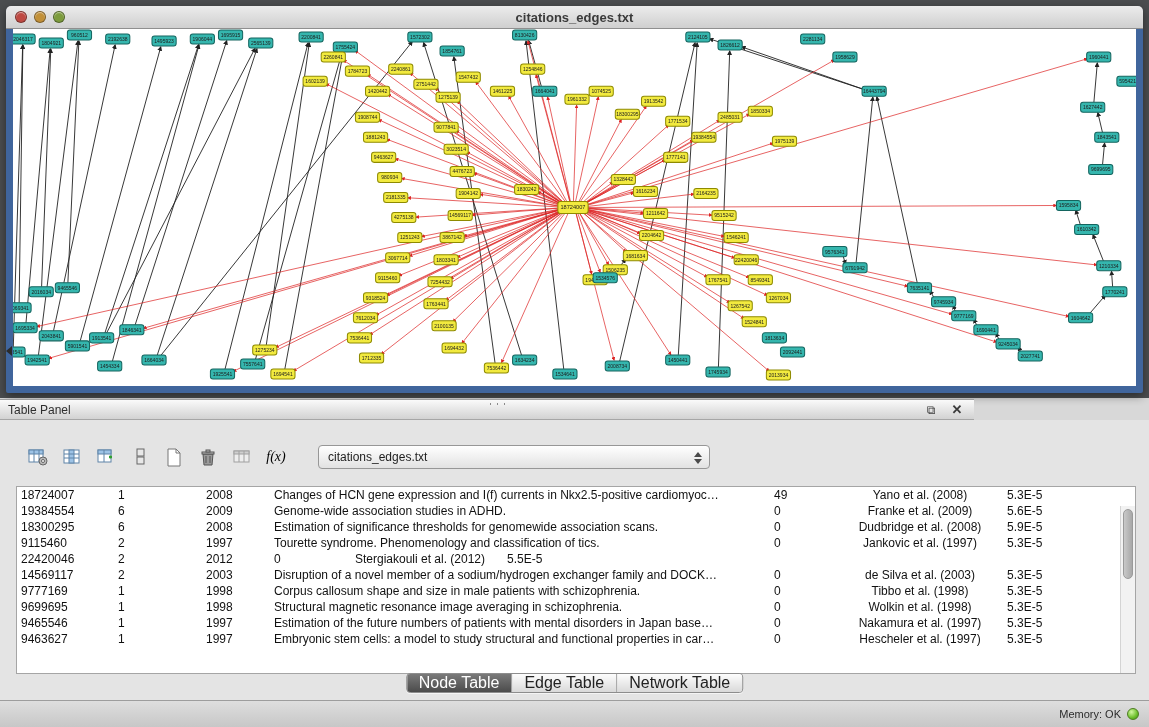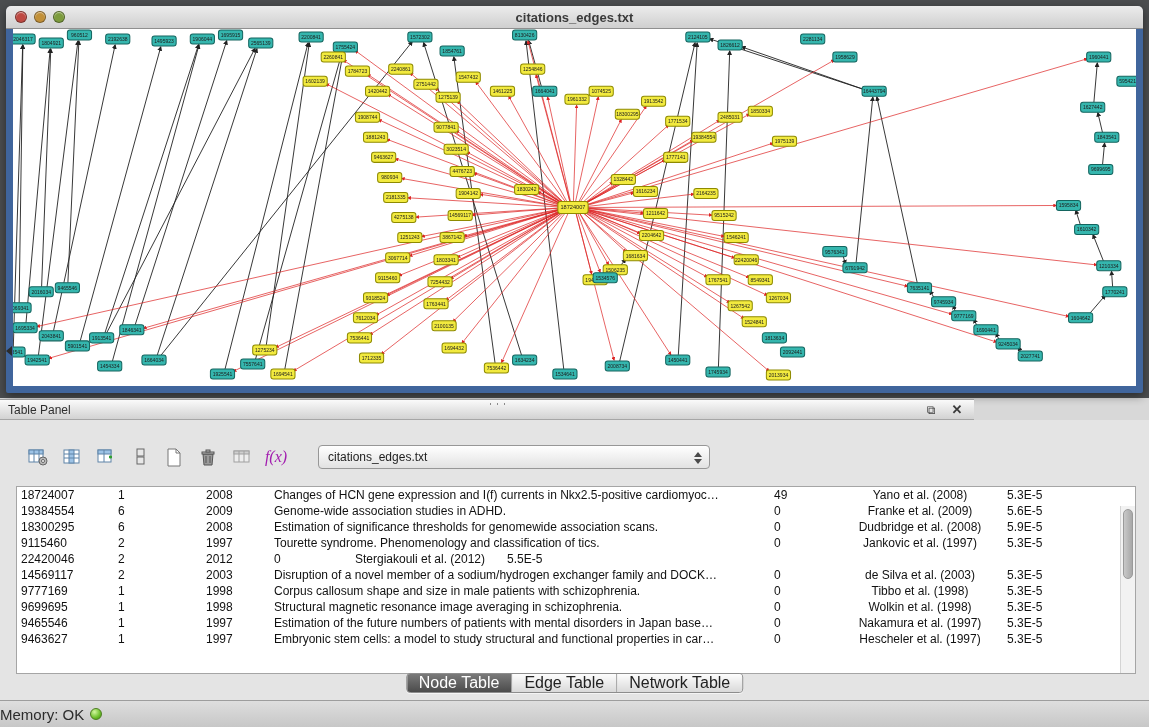--- a/index.html
+++ b/index.html
@@ -36,21 +36,21 @@
   .ph-icon { width:18px; height:16px; display:flex; align-items:center; justify-content:center;
     font-size:12px; color:#3a3a3a; cursor:default; margin-left:8px; }
   .ph-icon.close { font-weight:bold; font-size:13px; }
 
   .main-panel { position:absolute; left:0; top:420px; width:1149px; height:280px; background:#e4e4e4; }
 
   .toolbar { position:absolute; left:24px; top:24px; display:flex; align-items:center; }
   .tb-btn { width:28px; height:26px; margin-right:6px; display:flex; align-items:center; justify-content:center;
     background:transparent; border:0; }
   .tb-btn svg { display:block; }
-  .fx-label { font-size:16px; font-style:italic; color:#a21caf; font-family:"Liberation Serif", serif; }
+  .fx-label { font-size:14px; font-style:italic; color:#000000; font-family:"Liberation Serif", serif; }
   .combo { margin-left:22px; width:392px; height:24px; border:1px solid #979797; border-radius:4px;
     background:linear-gradient(#ffffff,#e2e2e2); display:flex; align-items:center; padding-left:9px;
     font-size:12px; color:#1e1e1e; position:relative; }
   .combo .arrows { position:absolute; right:5px; top:3px; width:12px; height:18px;
     display:flex; flex-direction:column; align-items:center; justify-content:center; gap:2px; }
   .combo .arrows i { width:0; height:0; border-left:4px solid transparent; border-right:4px solid transparent; }
   .combo .arrows i.up   { border-bottom:5px solid #4a4a4a; }
   .combo .arrows i.down { border-top:5px solid #4a4a4a; }
 
   .table-wrap { position:absolute; left:16px; top:66px; width:1120px; height:188px;
@@ -75,21 +75,21 @@
     border:1px solid #8d8d8d; border-radius:4px; overflow:hidden; height:20px;
     box-shadow:0 1px 0 rgba(255,255,255,.6); }
   .tab { min-width:90px; padding:0 12px; font-size:16px; display:flex; align-items:center; justify-content:center;
     background:linear-gradient(#fdfdfd,#d9d9d9); color:#222; border-right:1px solid #9a9a9a; border:0;
     border-right:1px solid #9a9a9a; }
   .tab:last-child { border-right:0; }
   .tab.active { background:linear-gradient(#7a7a7a,#4b4b4b); color:#ffffff; }
 
   .statusbar { position:absolute; left:0; bottom:0; width:1149px; height:27px;
     background:linear-gradient(#dedede,#c7c7c7); border-top:1px solid #9d9d9d;
-    display:flex; align-items:center; padding-right:10px; font-size:15px; color:#2c2c2c; }
+    display:flex; align-items:center; justify-content:flex-end; padding-right:10px; font-size:11px; color:#2c2c2c; }
   .mem-dot { width:12px; height:12px; border-radius:50%; margin-left:6px;
     background:radial-gradient(circle at 35% 30%, #d2f7a0, #6cbf2a 60%, #3f8a12);
     border:1px solid #4c7d20; }
 </style>
 </head>
 <body>
 
 <div class="desktop-top"></div>
 
 <div class="net-window">

